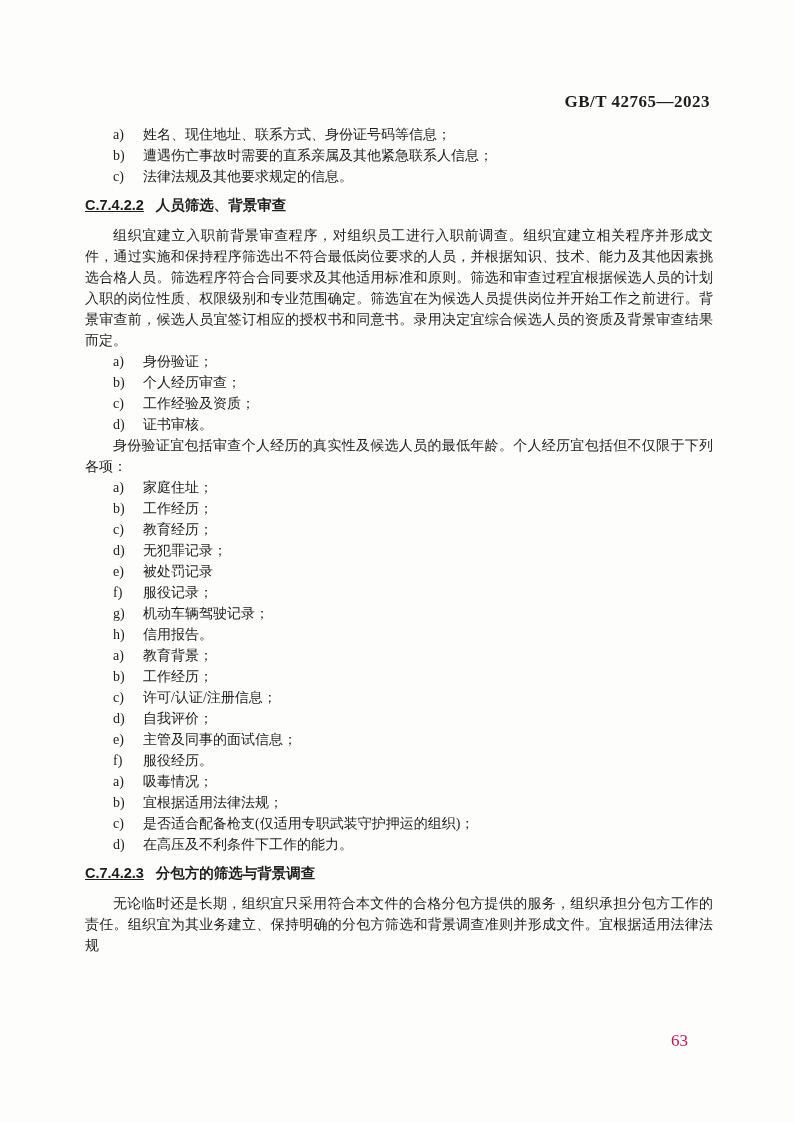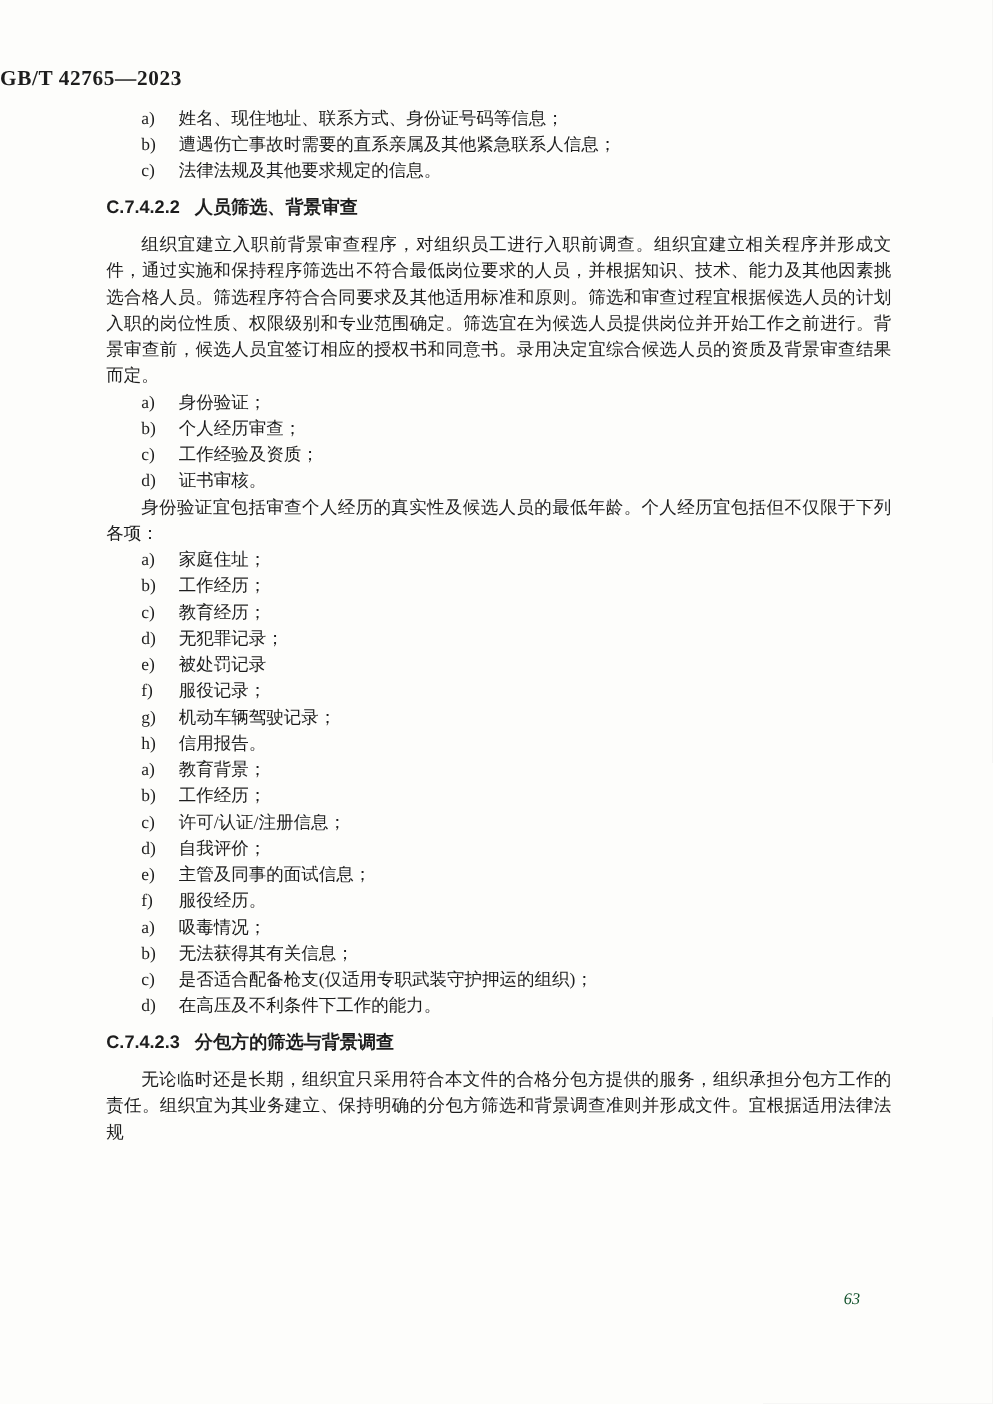--- a/index.html
+++ b/index.html
@@ -9,22 +9,23 @@
     width: 794px;
     height: 1123px;
     margin: 0 auto;
     background: #fdfdfb;
     color: #1d1d1d;
     font-family: "Liberation Serif", "DejaVu Serif", serif;
     overflow: hidden;
     box-sizing: border-box;
   }
   .running-header {
-    padding-top: 53px;
+    padding-top: 92px;
     padding-right: 84px;
+    text-align: right;
   }
   .doc-number {
     font-weight: bold;
     font-size: 17px;
     letter-spacing: 0.5px;
     font-family: "Liberation Serif", "DejaVu Serif", serif;
   }
   .content {
     margin-top: 12px;
     padding-left: 85px;
@@ -47,28 +48,27 @@
     flex: 0 0 30px;
   }
   .li-text { flex: 1; }
   .heading {
     margin: 8px 0 9px 0;
     font-family: "Liberation Sans", "DejaVu Sans", sans-serif;
     font-weight: bold;
     font-size: 14.5px;
     text-align: left;
   }
-  .heading .num { margin-right: 12px; }
+  .heading .num { margin-right: 12px; text-decoration: underline; }
   .page-number {
     position: absolute;
     top: 1031px;
     right: 106px;
-    font-size: 13px;
-    color: #14532d;
-    font-style: italic;
+    font-size: 17px;
+    color: #be185d;
   }
 </style>
 </head>
 <body>
 
 <div class="page">
 
   <div class="running-header">
     <span class="doc-number">GB/T 42765—2023</span>
   </div>
@@ -181,21 +181,21 @@
     </div>
 
 
     <div class="doc-list">
       <div class="li">
         <span class="li-label">a)</span>
         <span class="li-text">吸毒情况；</span>
       </div>
       <div class="li">
         <span class="li-label">b)</span>
-        <span class="li-text">无法获得其有关信息；</span>
+        <span class="li-text">宜根据适用法律法规；</span>
       </div>
       <div class="li">
         <span class="li-label">c)</span>
         <span class="li-text">是否适合配备枪支(仅适用专职武装守护押运的组织)；</span>
       </div>
       <div class="li">
         <span class="li-label">d)</span>
         <span class="li-text">在高压及不利条件下工作的能力。</span>
       </div>
     </div>

